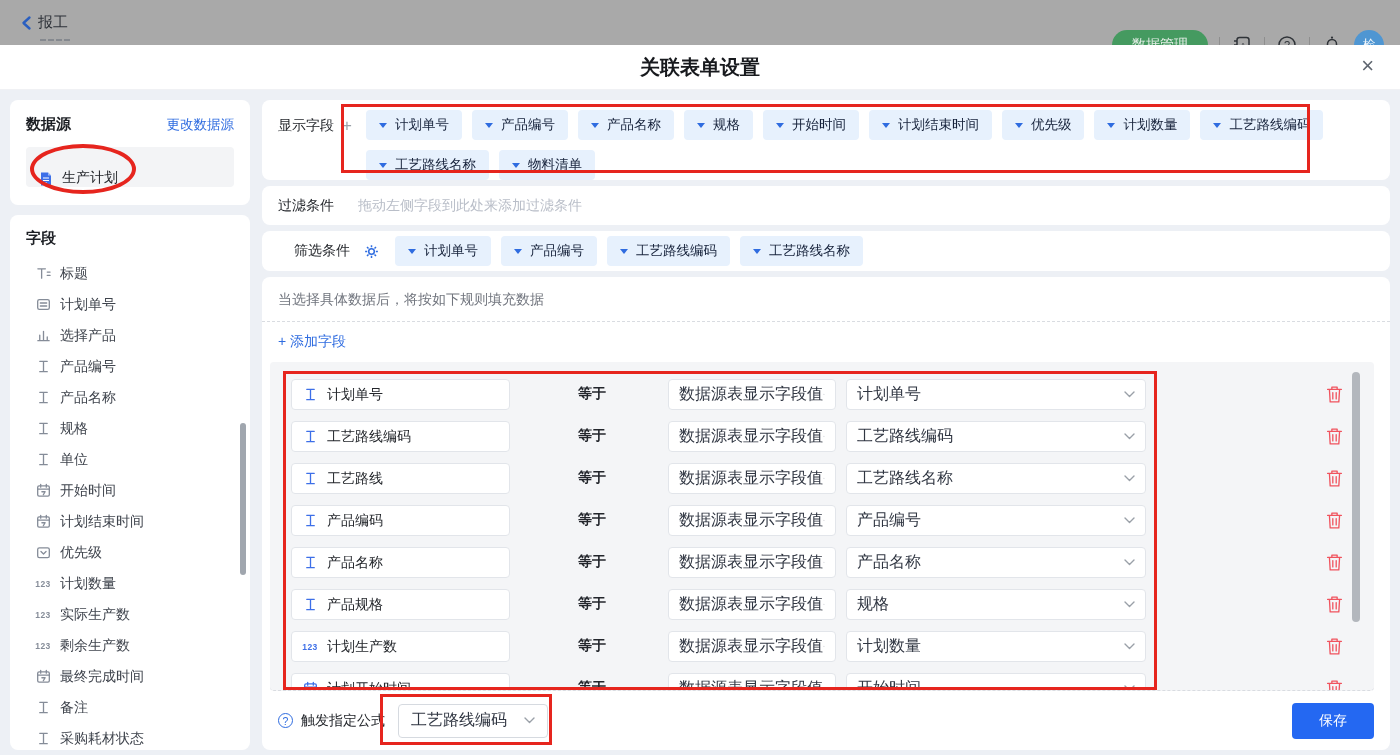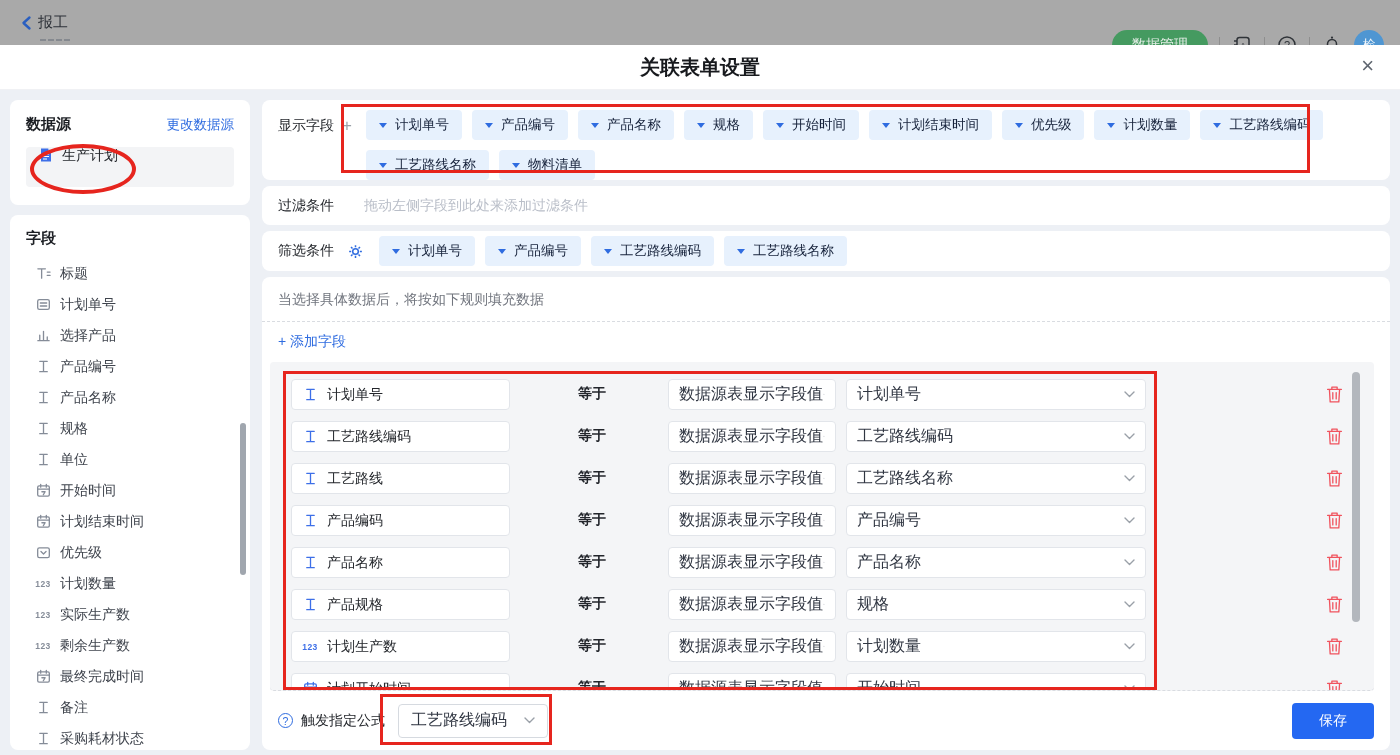--- a/index.html
+++ b/index.html
@@ -30,21 +30,21 @@
   
   .modal-body { height:665px; display:flex; gap:12px; padding:10px 10px 5px 10px; }
   .card { background:#fff; border-radius:8px; }
 
   
   .sidebar { width:240px; display:flex; flex-direction:column; gap:10px; }
   .ds-card { padding:15px 16px 18px 16px; }
   .ds-head { display:flex; align-items:center; justify-content:space-between; }
   .ds-title { font-size:15px; font-weight:700; color:#1c1f24; }
   .ds-change { font-size:13.5px; color:#2f6ce0; cursor:pointer; }
-  .ds-item { margin-top:13px; height:40px; background:#f3f4f6; border-radius:4px; display:flex; align-items:flex-start; gap:8px; padding:0 12px; cursor:pointer; }
+  .ds-item { margin-top:13px; height:40px; background:#f3f4f6; border-radius:4px; display:flex; align-items:flex-end; gap:8px; padding:0 12px; cursor:pointer; }
   .ds-item-label { font-size:14px; color:#23262b; }
   .fields-card { flex:1; padding:14px 0 0 16px; position:relative; overflow:hidden; }
   .fields-title { font-size:15px; font-weight:700; color:#1c1f24; margin-bottom:10px; }
   .field-item { height:31px; display:flex; align-items:center; gap:9px; padding-left:9px; cursor:pointer; }
   .ficon { width:16px; display:flex; align-items:center; justify-content:center; }
   .flabel { font-size:14px; color:#3f444d; }
   .side-scroll { position:absolute; right:4px; top:208px; width:6px; height:152px; border-radius:3px; background:#a0a6ae; }
 
   
   .main { flex:1; display:flex; flex-direction:column; gap:6px; }
@@ -52,23 +52,23 @@
   .tag { display:inline-flex; align-items:center; gap:8px; background:#e7f1fd; border-radius:4px; padding:6px 13px; cursor:pointer; }
   .tag-caret { width:0; height:0; border-left:4.5px solid transparent; border-right:4.5px solid transparent; border-top:5.5px solid #2f6ce0; }
   .tag-text { font-size:13.5px; color:#15213a; }
 
   .display-card { height:80px; padding:10px 16px; display:flex; align-items:flex-start; }
   .display-label-wrap { display:flex; align-items:center; gap:8px; height:31px; margin-right:14px; }
   .plus { color:#9aa0a8; font-size:17px; }
   .tags-wrap { flex:1; display:flex; flex-wrap:wrap; gap:10px 10px; }
 
   .filter-card { height:39px; padding:0 16px; display:flex; align-items:center; }
-  .filter-placeholder { font-size:14px; color:#b9bec8; margin-left:30px; }
-
-  .screen-card { height:40px; padding:0 16px; display:flex; align-items:center; gap:10px; }
+  .filter-placeholder { font-size:14px; color:#b9bec8; margin-left:24px; }
+
+  .screen-card { height:40px; padding:0 32px; display:flex; align-items:center; gap:10px; }
   .gear { margin:0 6px 0 4px; display:flex; }
 
   .rules-card { flex:1; display:flex; flex-direction:column; overflow:hidden; }
   .rules-hint { padding:14px 16px 12px 16px; font-size:14px; color:#71757e; border-bottom:1px dashed #d9dce1; }
   .add-field { padding:11px 16px; font-size:14px; color:#2f6ce0; cursor:pointer; }
   .rules-panel { margin:0 16px 0 8px; height:330px; background:#f4f5f7; border-radius:4px; position:relative; overflow:hidden; border-bottom:1px dashed #d9dce1; }
   .rules-rows { padding-top:12px; }
   .rule-row { position:relative; height:42px; }
   .rule-field { position:absolute; left:21px; top:5px; width:219px; height:31px; background:#fff; border:1px solid #e2e5ea; border-radius:4px; display:flex; align-items:center; gap:9px; padding:0 10px; }
   .rule-field-text { font-size:14px; color:#23262b; }

